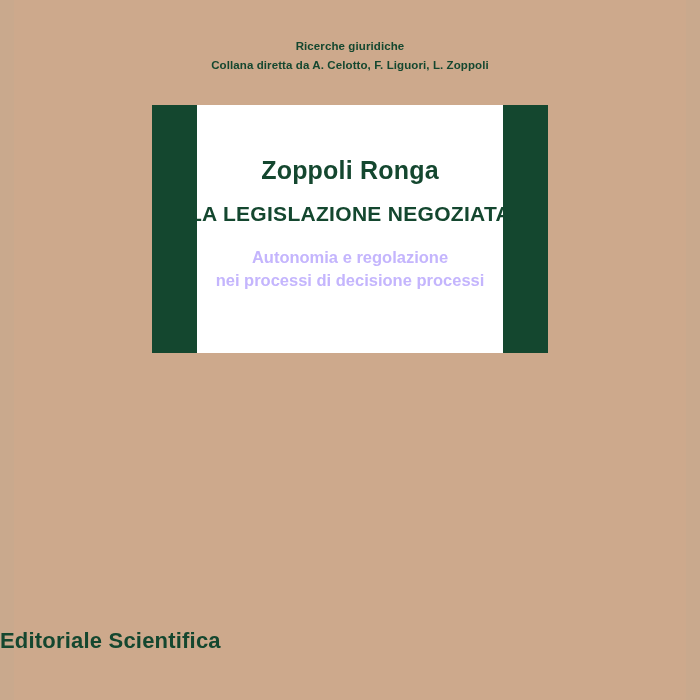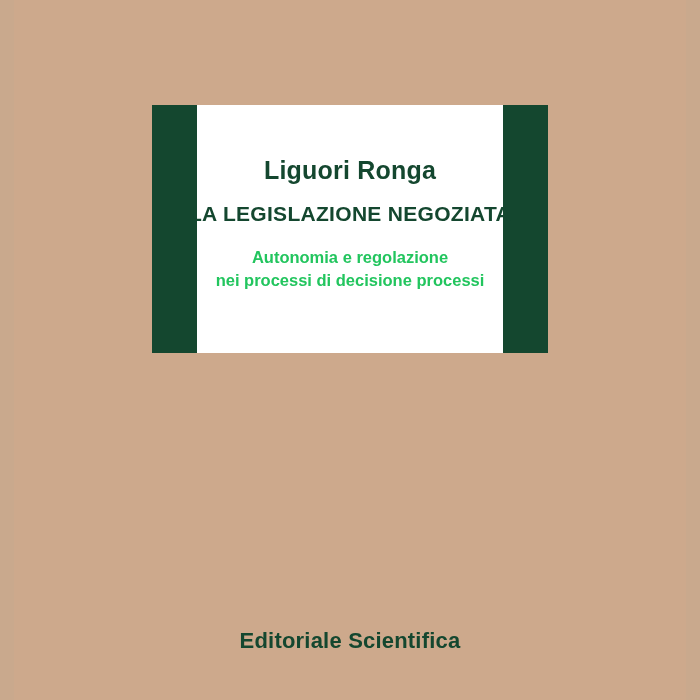--- a/index.html
+++ b/index.html
@@ -104,53 +104,57 @@
     font-weight: 700;
     color: #14472f;
     letter-spacing: 0.3px;
     line-height: 25px;
     text-align: center;
   }
   .subtitle {
     margin-top: 20px;
     font-size: 16.5px;
     font-weight: 700;
-    color: #22c55e;
+    color: #c4b5fd;
     text-align: center;
     line-height: 23px;
   }
   .subtitle-l2 {
     display: block;
   }
 
   .publisher {
     position: absolute;
     left: 0;
     top: 628px;
     width: 700px;
-    text-align: center;
+    text-align: left;
     font-size: 22px;
     font-weight: 700;
     color: #14472f;
     letter-spacing: 0.2px;
   }
 </style>
 </head>
 <body>
 
 <div class="cover">
 
   <div class="edge-left"></div>
   <div class="edge-right"></div>
 
+  <div class="series">
+    <div class="series-line1">Ricerche giuridiche</div>
+    <div class="series-line2">Collana diretta da A. Celotto, F. Liguori, L. Zoppoli</div>
+  </div>
 
   <div class="panel">
     <div class="panel-inner"></div>
     <div class="panel-text">
-      <div class="author">Liguori Ronga</div>
+      <div class="author">Zoppoli Ronga</div>
       <div class="title">LA LEGISLAZIONE NEGOZIATA</div>
       <div class="subtitle">
         <span>Autonomia e regolazione</span>
         <span class="subtitle-l2">nei processi di decisione processi</span>
       </div>
     </div>
   </div>
 
   <div class="publisher">Editoriale Scientifica</div>
 

